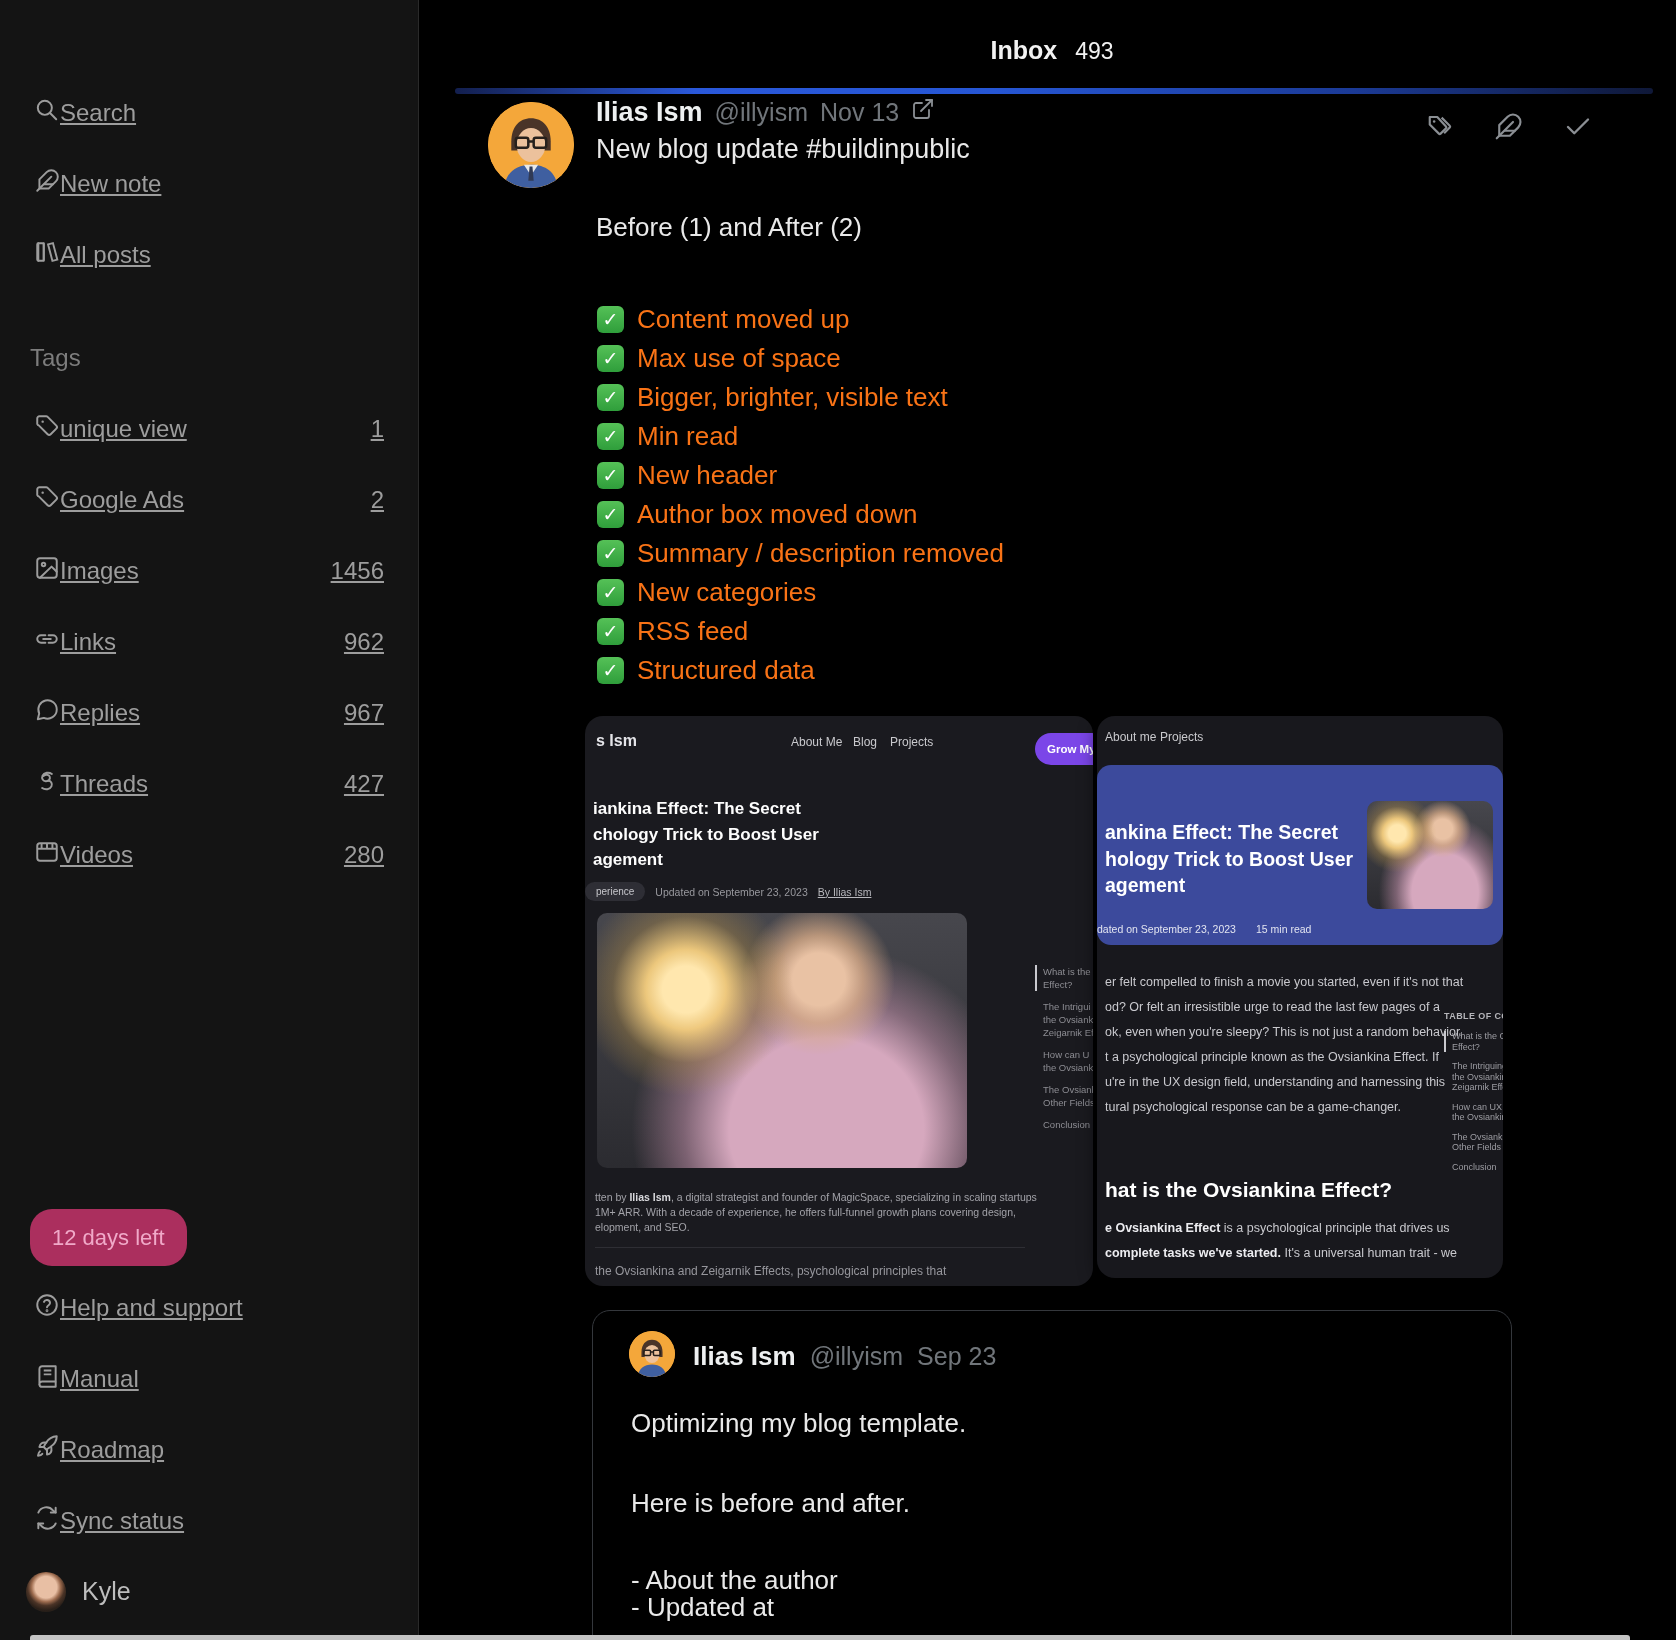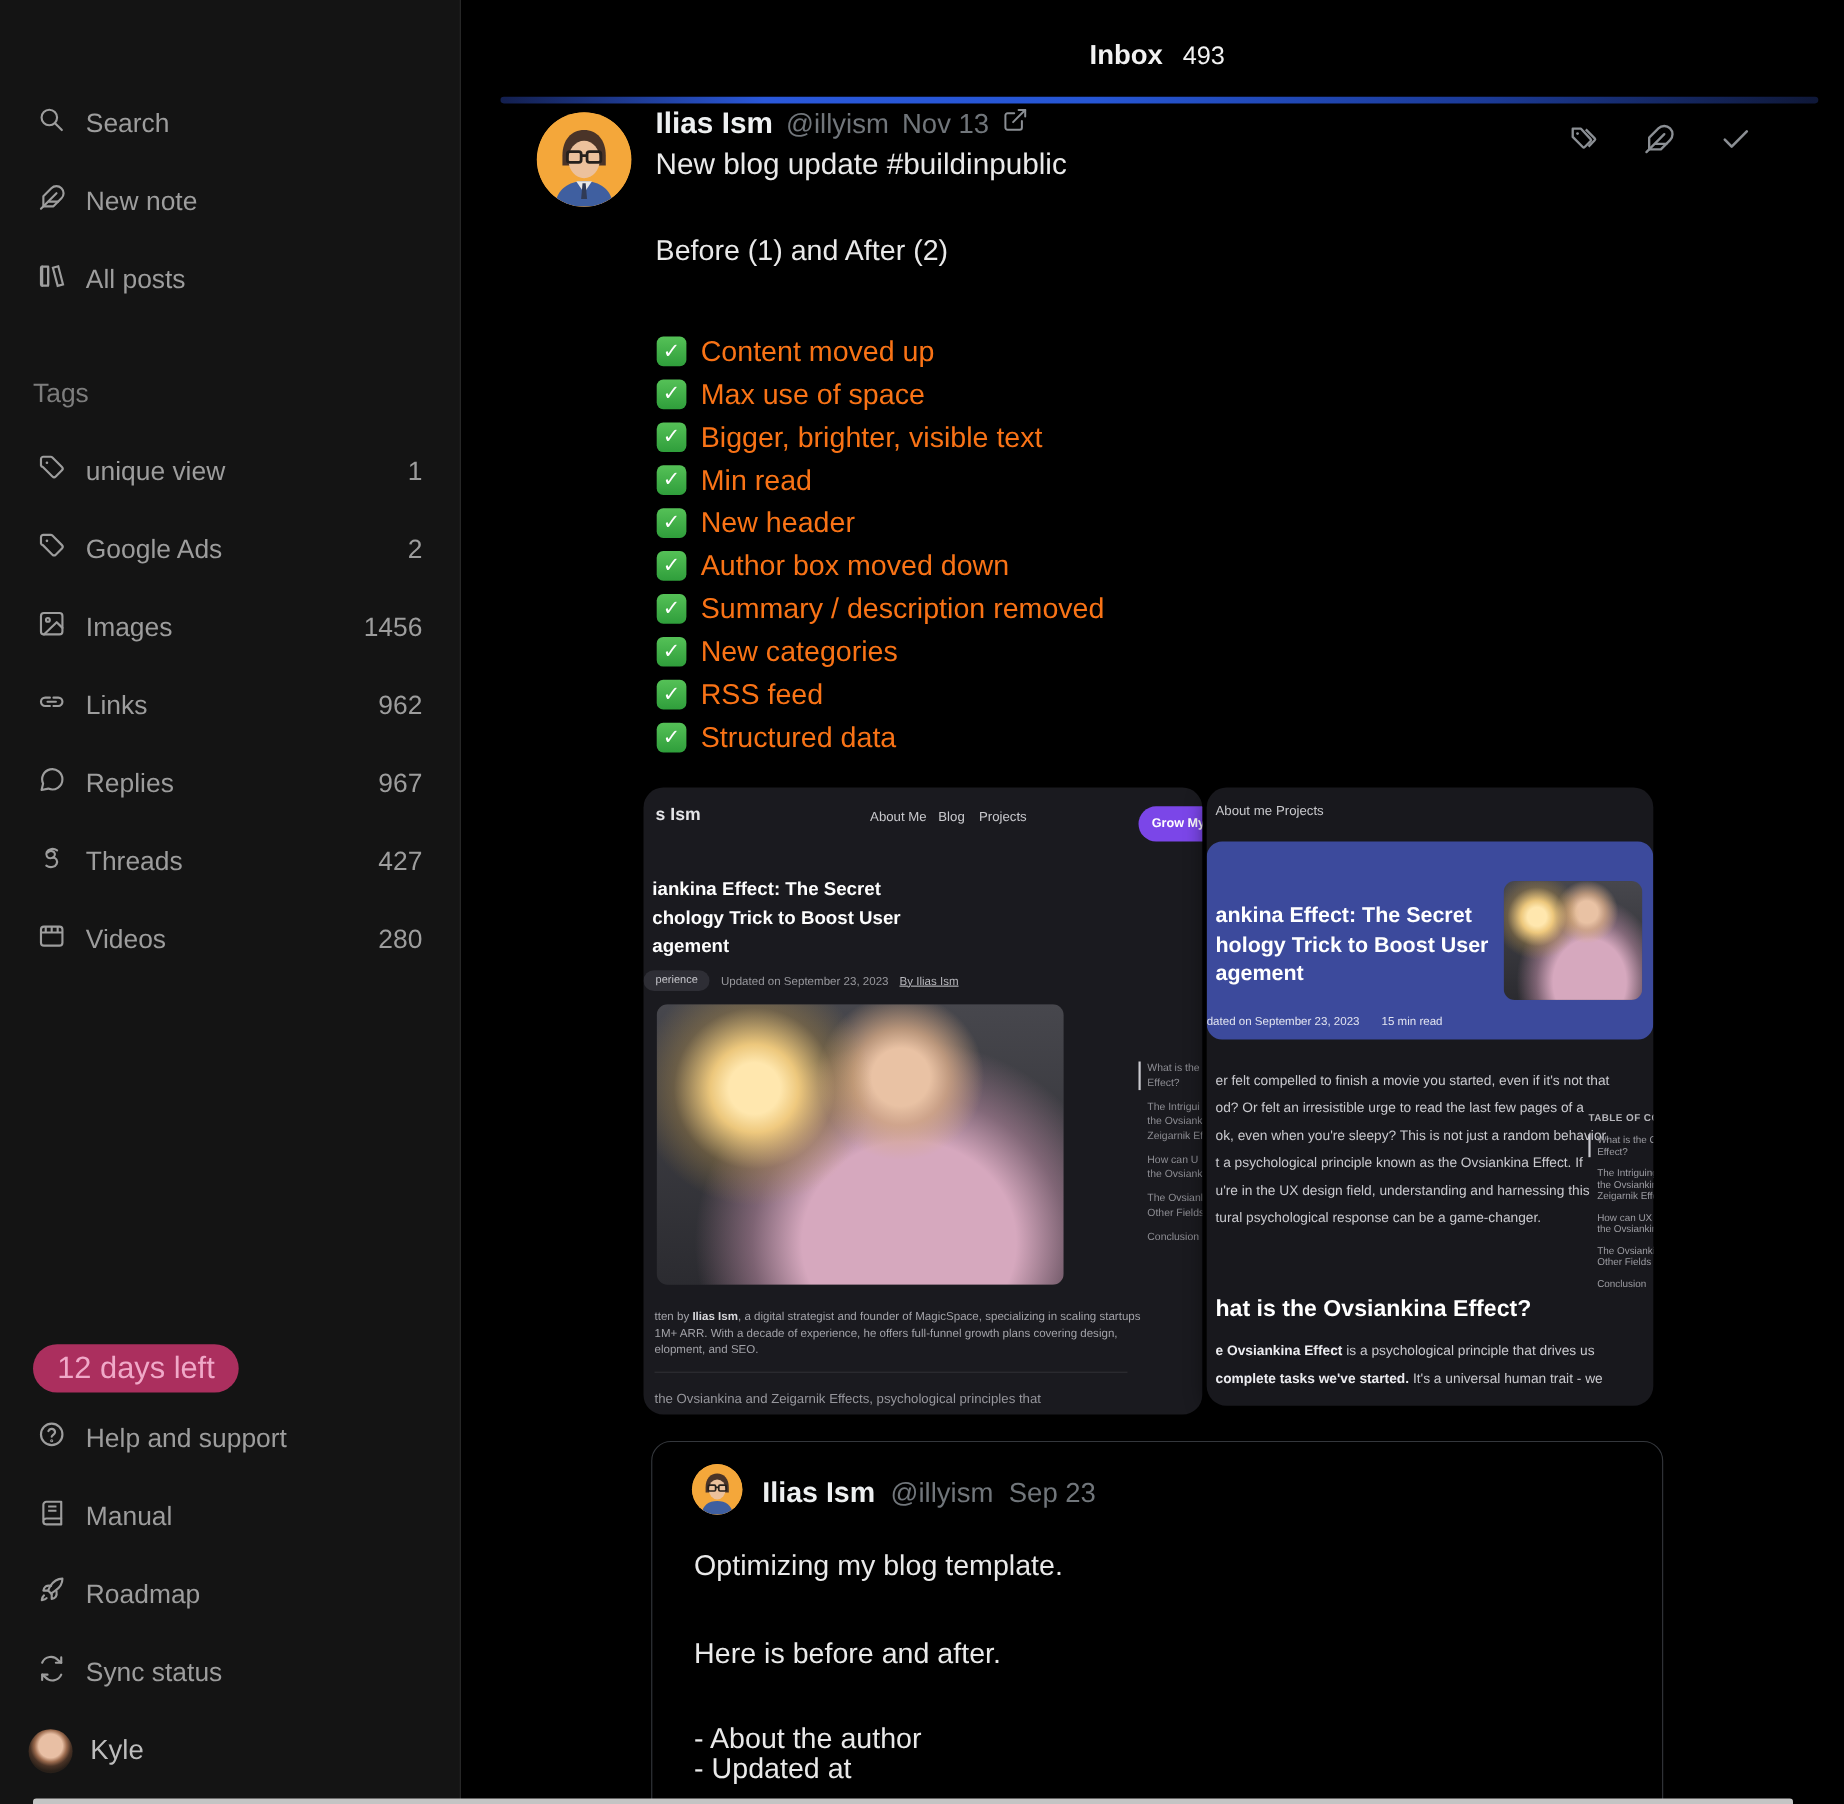--- a/index.html
+++ b/index.html
@@ -3,27 +3,27 @@
 <meta charset="utf-8">
 <style>
   html,body{margin:0;padding:0;background:#000;}
   *{box-sizing:border-box;}
   body{font-family:"Liberation Sans","DejaVu Sans",sans-serif;}
   #page{position:relative;width:1676px;height:1640px;background:#000;overflow:hidden;}
   .abs{position:absolute;}
 
   
   #sidebar{position:absolute;left:0;top:0;width:419px;height:1640px;background:#141414;border-right:1px solid #2a2a2a;}
-  .side-item{height:71px;display:flex;align-items:center;padding:0 34px;gap:18px;color:#9d9d9d;font-size:24px;cursor:default;}
+  .side-item{height:71px;display:flex;align-items:center;padding:0 34px;color:#9d9d9d;font-size:24px;cursor:default;text-decoration:underline;}
   .side-item svg{flex:0 0 auto;stroke:#9d9d9d;}
   .side-item .lbl{flex:1;white-space:nowrap;}
   .side-item .cnt{color:#9d9d9d;font-size:24px;}
   .side-section{height:71px;display:flex;align-items:center;padding:0 30px;color:#7d7d7d;font-size:24px;}
   #side-bottom{position:absolute;left:0;bottom:13px;width:100%;}
-  .trial{display:inline-flex;align-items:center;height:44px;border-radius:22px;background:#ab2f5e;color:#f0a9c8;font-size:28px;padding:0 22px;margin:0 0 6px 30px;}
+  .trial{display:inline-flex;align-items:center;height:57px;border-radius:22px;background:#ab2f5e;color:#f0a9c8;font-size:22px;padding:0 22px;margin:0 0 6px 30px;}
   .user-row{height:71px;display:flex;align-items:center;padding:0 26px;gap:16px;color:#bdbdbd;font-size:25px;}
   .avatar-kyle{width:40px;height:40px;border-radius:50%;background:radial-gradient(circle at 50% 38%,#e8bfa4 0 34%,#9c6b4e 46%,#4a3326 58%,#2a2019 72%,#1c1c1c 100%);}
 
   
   #main-header{position:absolute;left:428px;top:36px;right:0;text-align:center;color:#f2f2f2;}
   #main-header .t{font-weight:bold;font-size:25px;}
   #main-header .c{font-size:23px;margin-left:18px;}
   #accent-line{position:absolute;left:455px;top:88px;width:1198px;height:6px;border-radius:3px;
     background:linear-gradient(90deg,#131f4e 0%,#2a58da 20%,#2656d4 45%,#1b3a96 75%,#0f1838 100%);}
 

